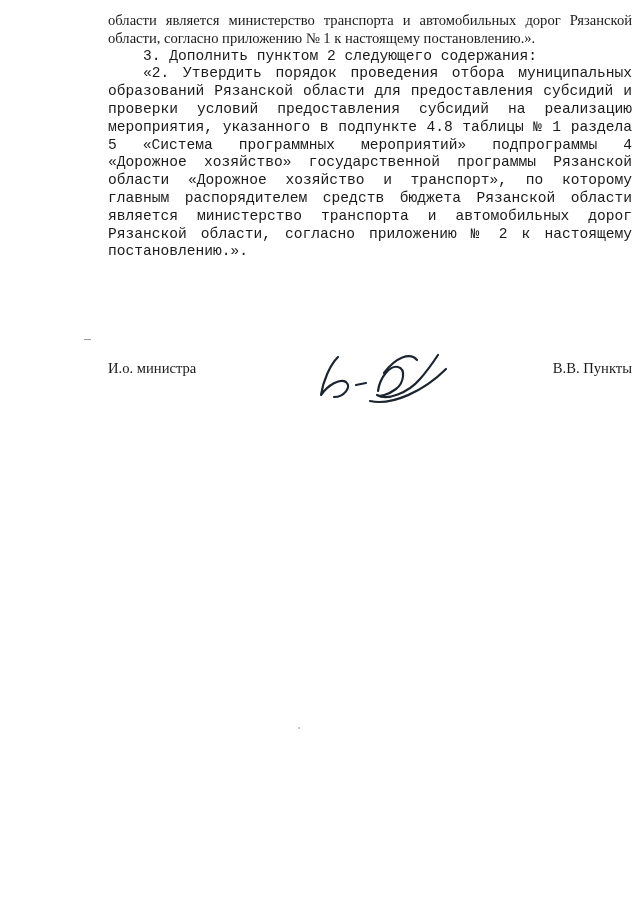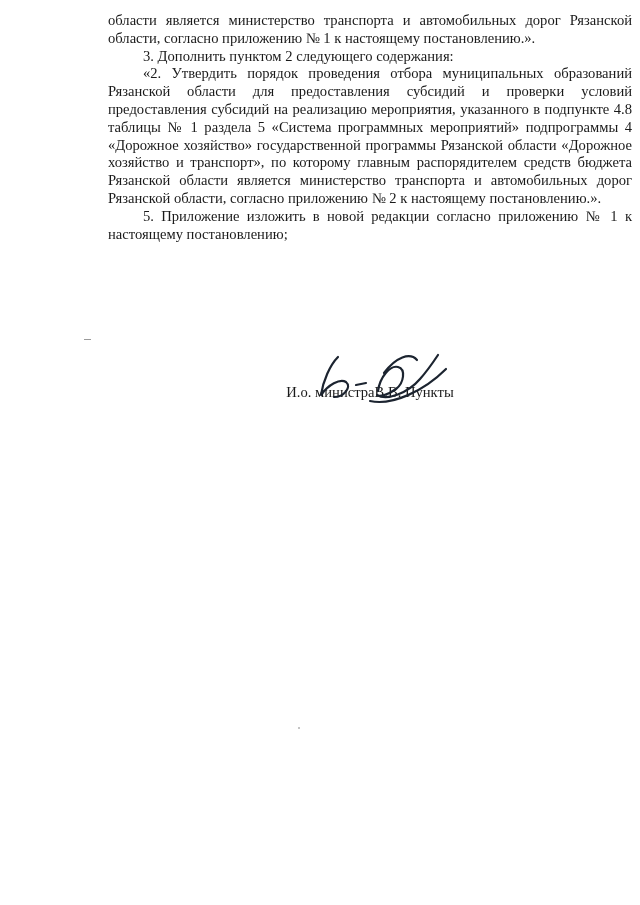--- a/index.html
+++ b/index.html
@@ -24,28 +24,29 @@
     font-size: 14.6px;
     line-height: 17.8px;
     text-align: justify;
   }
   .text-block p {
     margin: 0;
     padding: 0;
   }
   .text-block p.indent {
     text-indent: 35px;
+    font-family: Liberation Mono, monospace;
   }
   .sig-row {
     position: absolute;
     left: 108px;
-    top: 384px;
+    top: 360px;
     width: 524px;
     display: flex;
-    justify-content: center;
+    justify-content: space-between;
     align-items: flex-start;
     font-size: 14.6px;
   }
   .ink {
     position: absolute;
     left: 300px;
     top: 344px;
     width: 160px;
     height: 72px;
   }
@@ -69,21 +70,20 @@
 </style>
 </head>
 <body>
 
 <div class="sheet">
 
   <div class="text-block">
     <p>области является министерство транспорта и автомобильных дорог Рязанской области, согласно приложению № 1 к настоящему постановлению.».</p>
     <p class="indent">3. Дополнить пунктом 2 следующего содержания:</p>
     <p class="indent">«2. Утвердить порядок проведения отбора муниципальных образований Рязанской области для предоставления субсидий и проверки условий предоставления субсидий на реализацию мероприятия, указанного в подпункте 4.8 таблицы № 1 раздела 5 «Система программных мероприятий» подпрограммы 4 «Дорожное хозяйство» государственной программы Рязанской области «Дорожное хозяйство и транспорт», по которому главным распорядителем средств бюджета Рязанской области является министерство транспорта и автомобильных дорог Рязанской области, согласно приложению № 2 к настоящему постановлению.».</p>
-    <p class="indent">5. Приложение изложить в новой редакции согласно приложению № 1 к настоящему постановлению;</p>
   </div>
 
   <div class="artifact-dash"></div>
 
   <div class="sig-row">
     <span>И.о. министра</span>
     <span>В.В. Пункты</span>
   </div>
 
   <svg class="ink" viewBox="0 0 160 70" fill="none" stroke="#1c2430" stroke-width="2.2" stroke-linecap="round" stroke-linejoin="round">

